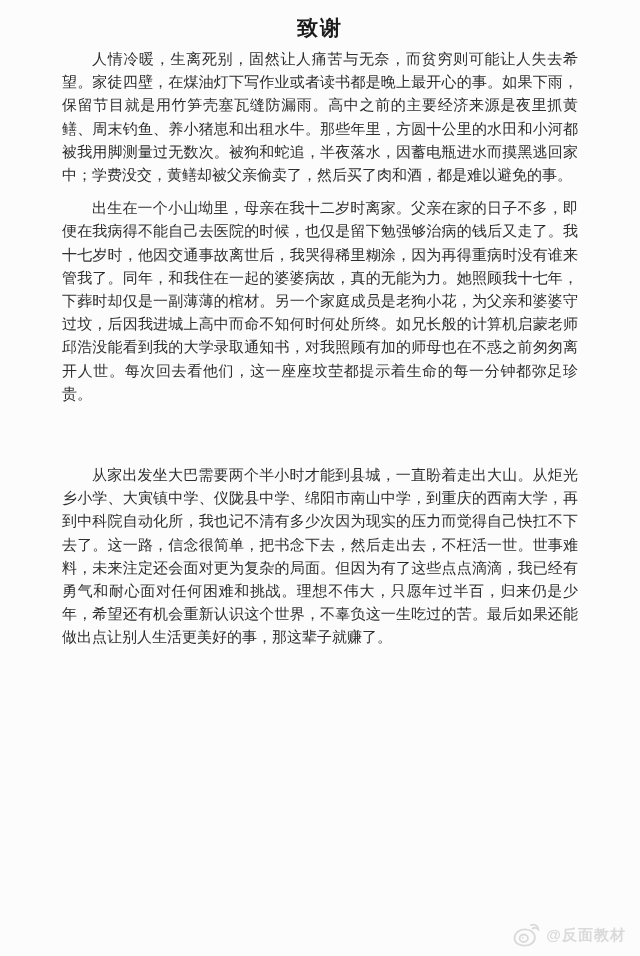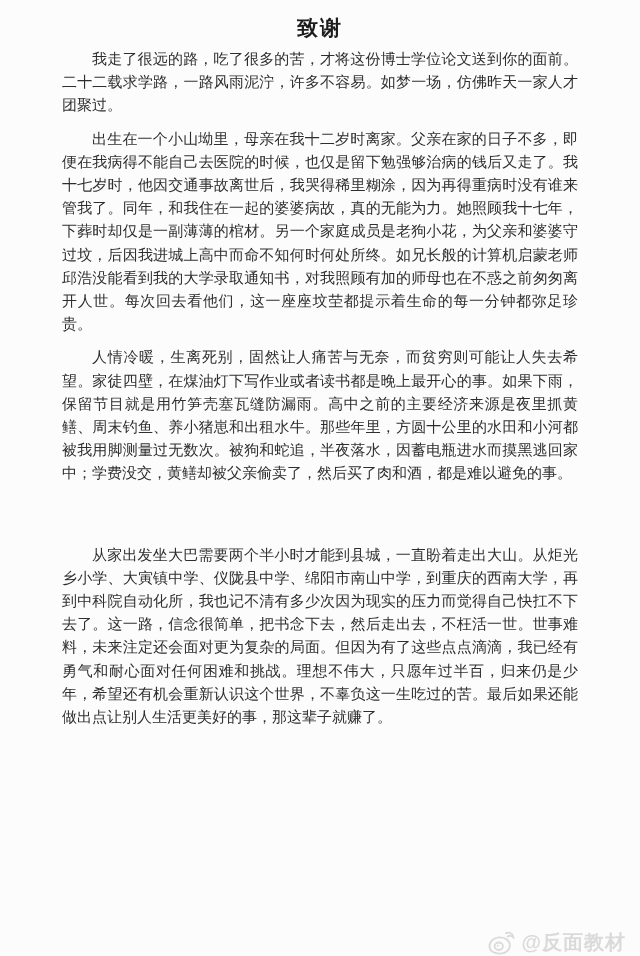--- a/index.html
+++ b/index.html
@@ -41,26 +41,26 @@
     text-indent: 2em;
     word-break: break-all;
   }
   .para.final {
     margin-top: 58px;
     margin-bottom: 0;
   }
   .watermark {
     position: absolute;
     right: 14px;
-    bottom: 0;
+    bottom: 8px;
     display: flex;
     align-items: center;
     gap: 4px;
     color: #d7d7d7;
-    font-size: 20px;
+    font-size: 15px;
     font-family: "Liberation Sans", "DejaVu Sans", sans-serif;
     user-select: none;
   }
   .watermark .wm-icon {
     width: 30px;
     height: 26px;
     display: inline-block;
   }
   .watermark .wm-text {
     letter-spacing: 1px;
@@ -68,25 +68,24 @@
     color: #dadada;
   }
 </style>
 </head>
 <body>
 
 <div class="page">
 
   <h1 class="doc-title">致谢</h1>
 
-  <p class="para">我走了很远的路，吃了很多的苦，才将这份博士学位论文送到你的面前。二十二载求学路，一路风雨泥泞，许多不容易。如梦一场，仿佛昨天一家人才团聚过。</p>
+
+  <p class="para">人情冷暖，生离死别，固然让人痛苦与无奈，而贫穷则可能让人失去希望。家徒四壁，在煤油灯下写作业或者读书都是晚上最开心的事。如果下雨，保留节目就是用竹笋壳塞瓦缝防漏雨。高中之前的主要经济来源是夜里抓黄鳝、周末钓鱼、养小猪崽和出租水牛。那些年里，方圆十公里的水田和小河都被我用脚测量过无数次。被狗和蛇追，半夜落水，因蓄电瓶进水而摸黑逃回家中；学费没交，黄鳝却被父亲偷卖了，然后买了肉和酒，都是难以避免的事。</p>
 
   <p class="para">出生在一个小山坳里，母亲在我十二岁时离家。父亲在家的日子不多，即便在我病得不能自己去医院的时候，也仅是留下勉强够治病的钱后又走了。我十七岁时，他因交通事故离世后，我哭得稀里糊涂，因为再得重病时没有谁来管我了。同年，和我住在一起的婆婆病故，真的无能为力。她照顾我十七年，下葬时却仅是一副薄薄的棺材。另一个家庭成员是老狗小花，为父亲和婆婆守过坟，后因我进城上高中而命不知何时何处所终。如兄长般的计算机启蒙老师邱浩没能看到我的大学录取通知书，对我照顾有加的师母也在不惑之前匆匆离开人世。每次回去看他们，这一座座坟茔都提示着生命的每一分钟都弥足珍贵。</p>
-
-  <p class="para">人情冷暖，生离死别，固然让人痛苦与无奈，而贫穷则可能让人失去希望。家徒四壁，在煤油灯下写作业或者读书都是晚上最开心的事。如果下雨，保留节目就是用竹笋壳塞瓦缝防漏雨。高中之前的主要经济来源是夜里抓黄鳝、周末钓鱼、养小猪崽和出租水牛。那些年里，方圆十公里的水田和小河都被我用脚测量过无数次。被狗和蛇追，半夜落水，因蓄电瓶进水而摸黑逃回家中；学费没交，黄鳝却被父亲偷卖了，然后买了肉和酒，都是难以避免的事。</p>
 
 
 
   <p class="para final">从家出发坐大巴需要两个半小时才能到县城，一直盼着走出大山。从炬光乡小学、大寅镇中学、仪陇县中学、绵阳市南山中学，到重庆的西南大学，再到中科院自动化所，我也记不清有多少次因为现实的压力而觉得自己快扛不下去了。这一路，信念很简单，把书念下去，然后走出去，不枉活一世。世事难料，未来注定还会面对更为复杂的局面。但因为有了这些点点滴滴，我已经有勇气和耐心面对任何困难和挑战。理想不伟大，只愿年过半百，归来仍是少年，希望还有机会重新认识这个世界，不辜负这一生吃过的苦。最后如果还能做出点让别人生活更美好的事，那这辈子就赚了。</p>
 
   <div class="watermark">
     <span class="wm-icon">
       <svg viewBox="0 0 32 28" width="30" height="26" fill="none" stroke="#dadada" stroke-width="2" stroke-linecap="round">
 
         <path d="M14 8 C7 8 2.5 12.5 2.5 17.5 C2.5 22.5 7.5 25.5 13.5 25.5 C20 25.5 24.5 21.5 24.5 16.5 C24.5 11.8 20 8 14 8 Z"></path>

